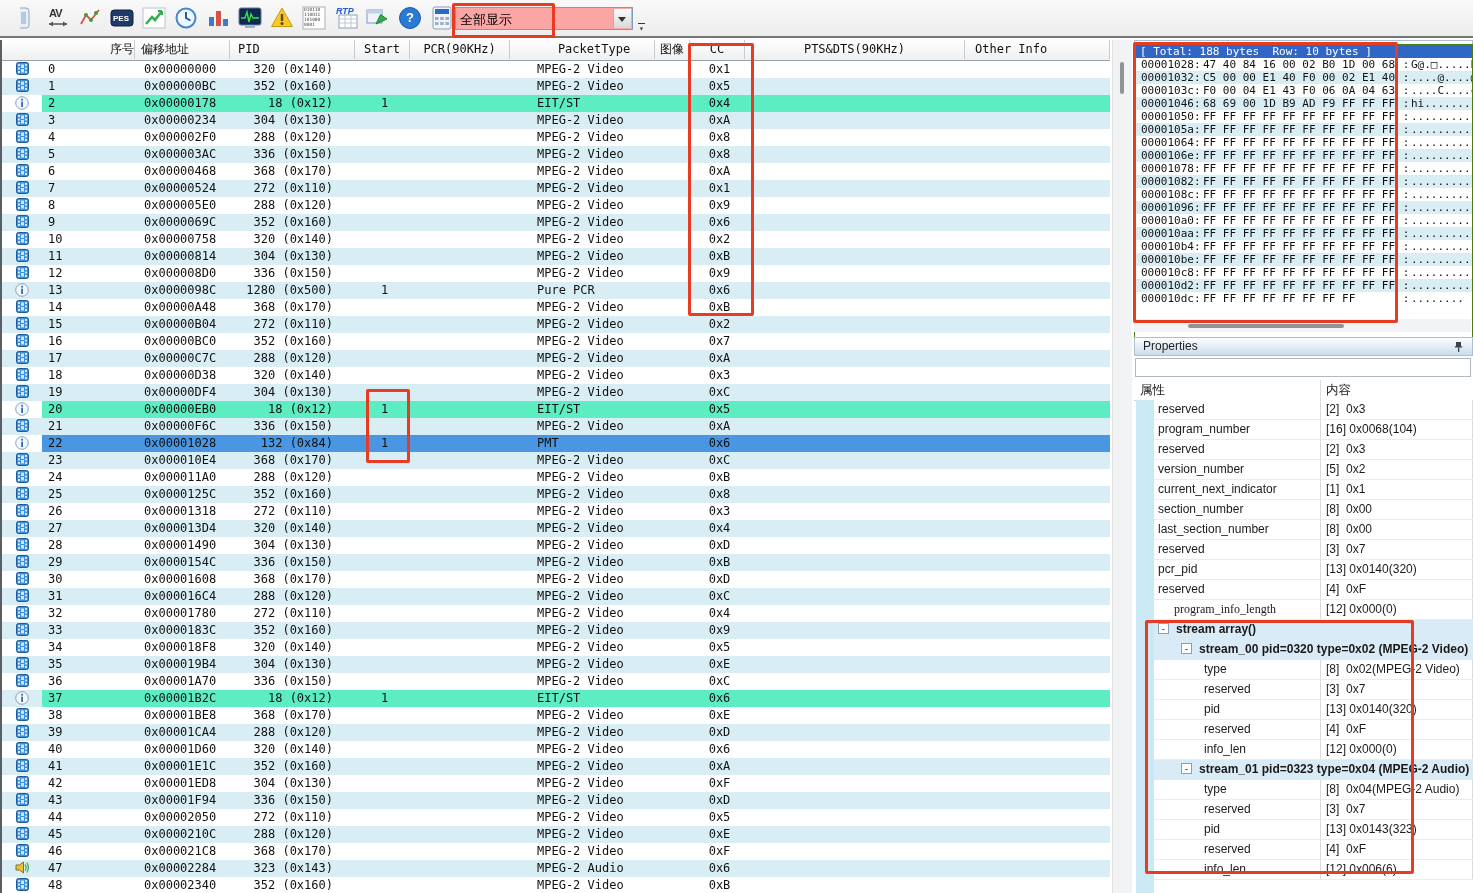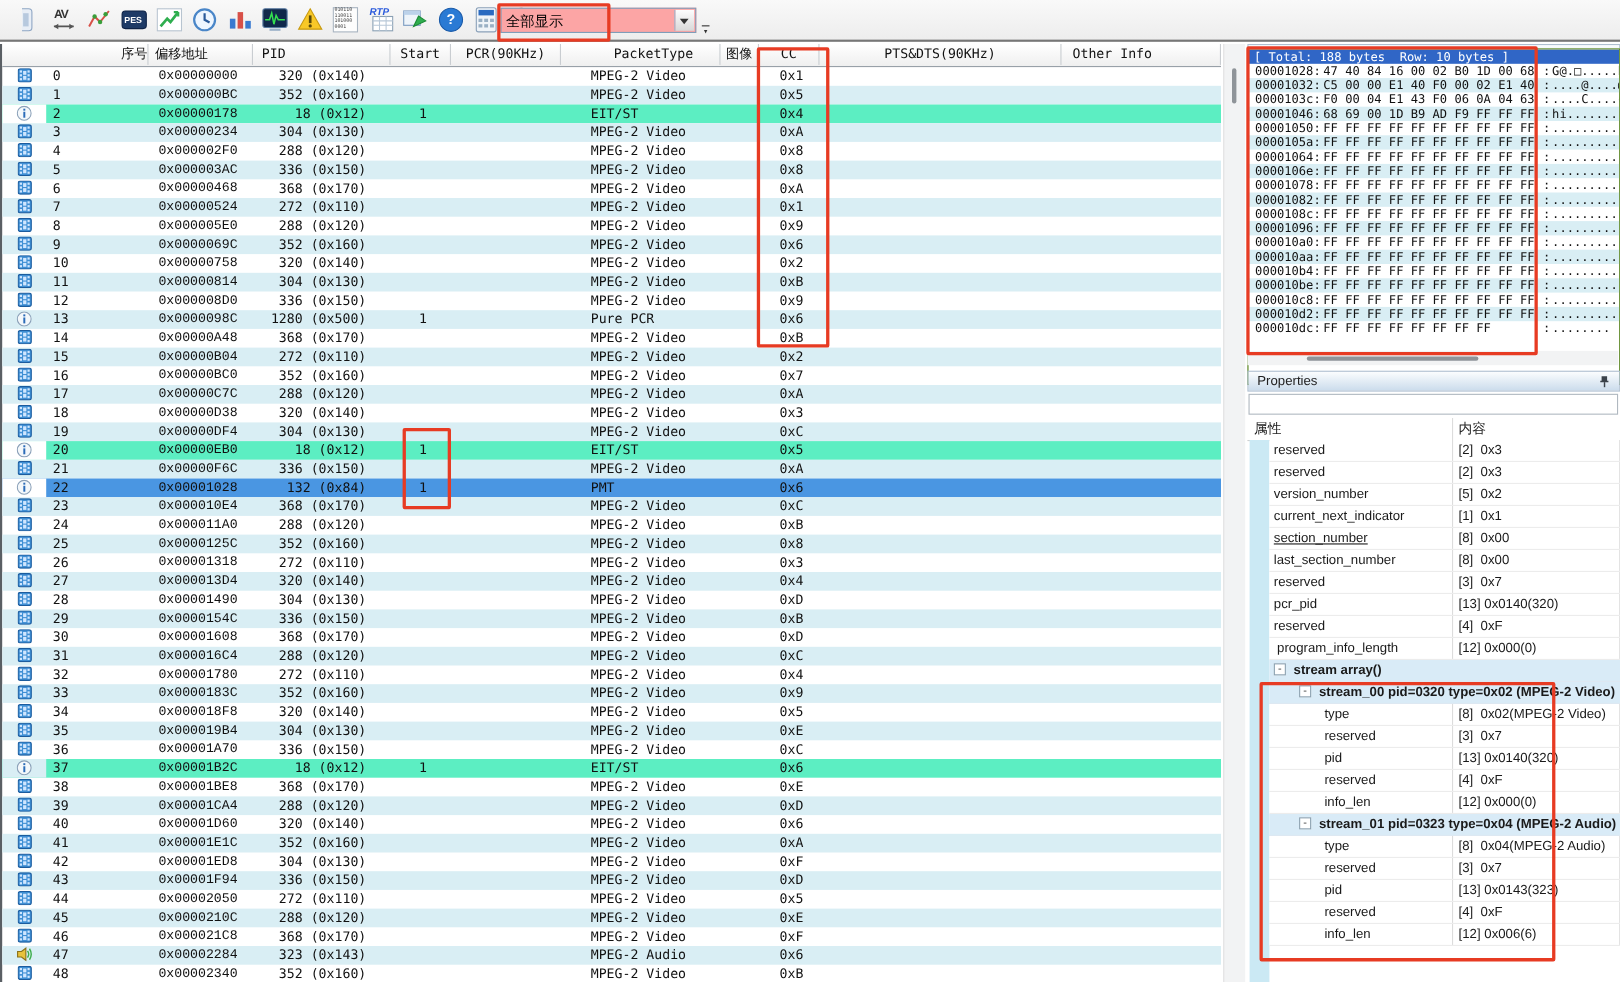--- a/index.html
+++ b/index.html
@@ -38,21 +38,21 @@
   .trow{height:17px;line-height:17px;white-space:nowrap;cursor:pointer;}
   .trow.odd{background:var(--alt-cyan);}
   .trow.green{background:var(--row-green);}
   .trow.sel{background:var(--row-blue);}
   .c{display:inline-block;height:17px;box-sizing:border-box;overflow:hidden;vertical-align:top;}
   .ci{width:40px;text-align:center;}
   .trow.green .ci,.trow.sel .ci{background:#fff;}
   .trow.green.odd .ci,.trow.sel.odd .ci{background:var(--alt-cyan);}
   .ci svg{vertical-align:middle;margin-top:-2px;}
   .c-idx{width:95px;padding-left:6px;}
-  .c-off{width:95px;padding-left:7px;font-family:Liberation Mono, monospace;}
+  .c-off{width:95px;padding-left:7px;}
   .c-pid{width:125px;text-align:right;padding-right:24px;}
   .c-start{width:55px;text-align:center;}
   .c-pcr{width:100px;}
   .c-type{width:145px;padding-left:25px;}
   .c-img{width:35px;}
   .c-cc{width:55px;text-align:center;}
   .c-pts{width:220px;}
   .c-oth{width:145px;}
   
   #vscroll{position:absolute;left:1112px;top:40px;width:19px;height:853px;background:#f2f3f4;border-left:1px solid #e2e2e2;}
@@ -967,53 +967,57 @@
       <span class="ph-attr">属性</span>
       <span class="ph-val">内容</span>
     </div>
     <div id="props-gutter"></div>
     <div id="props-rows">
         <div class="p-row">
           <span class="p-name" style="padding-left: 4px;">reserved</span>
           <span class="p-val">[2]  0x3</span>
         </div>
         <div class="p-row">
+          <span class="p-name" style="padding-left: 4px;">program_number</span>
+          <span class="p-val">[16] 0x0068(104)</span>
+        </div>
+        <div class="p-row">
           <span class="p-name" style="padding-left: 4px;">reserved</span>
           <span class="p-val">[2]  0x3</span>
         </div>
         <div class="p-row">
           <span class="p-name" style="padding-left: 4px;">version_number</span>
           <span class="p-val">[5]  0x2</span>
         </div>
         <div class="p-row">
           <span class="p-name" style="padding-left: 4px;">current_next_indicator</span>
           <span class="p-val">[1]  0x1</span>
         </div>
         <div class="p-row">
-          <span class="p-name" style="padding-left: 4px; text-decoration: underline;">section_number</span>
+          <span class="p-name" style="padding-left: 4px;">section_number</span>
           <span class="p-val">[8]  0x00</span>
         </div>
         <div class="p-row">
           <span class="p-name" style="padding-left: 4px;">last_section_number</span>
           <span class="p-val">[8]  0x00</span>
         </div>
         <div class="p-row">
           <span class="p-name" style="padding-left: 4px;">reserved</span>
           <span class="p-val">[3]  0x7</span>
         </div>
         <div class="p-row">
           <span class="p-name" style="padding-left: 4px;">pcr_pid</span>
           <span class="p-val">[13] 0x0140(320)</span>
         </div>
         <div class="p-row">
           <span class="p-name" style="padding-left: 4px;">reserved</span>
           <span class="p-val">[4]  0xF</span>
         </div>
         <div class="p-row">
-          <span class="p-name" style="padding-left: 7px;">program_info_length</span>
+          <span class="p-name" style="padding-left: 20px; font-family: Liberation Serif, serif;">program_info_length</span>
           <span class="p-val">[12] 0x000(0)</span>
         </div>
         <div class="p-row group" style="padding-left: 4px;">
           <span class="exp">-</span>
           <span class="p-title-span">stream array()</span>
         </div>
         <div class="p-row group" style="padding-left: 27px;">
           <span class="exp">-</span>
           <span class="p-title-span">stream_00 pid=0320 type=0x02 (MPEG-2 Video)</span>
         </div>

